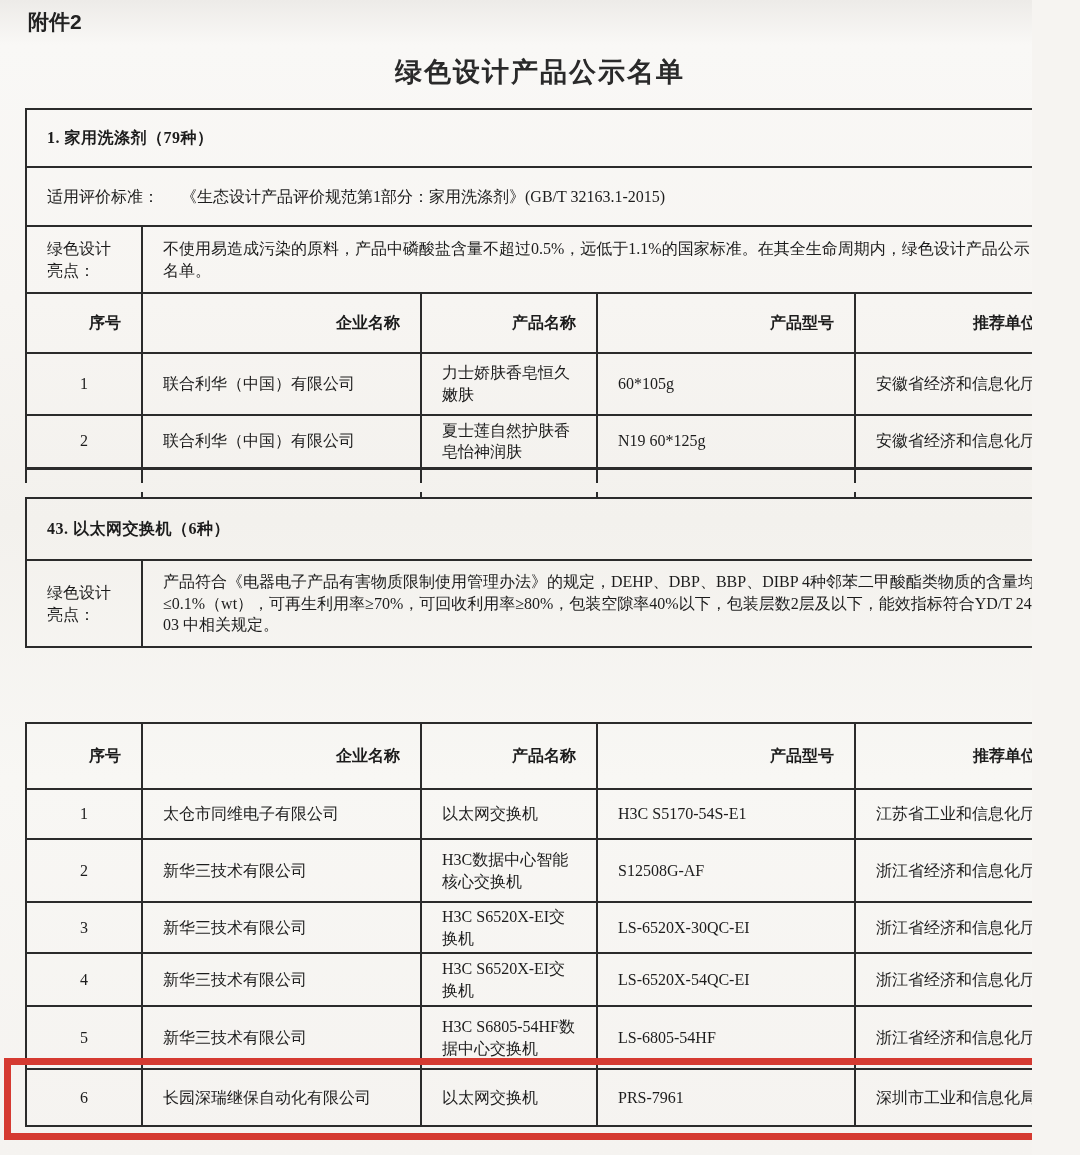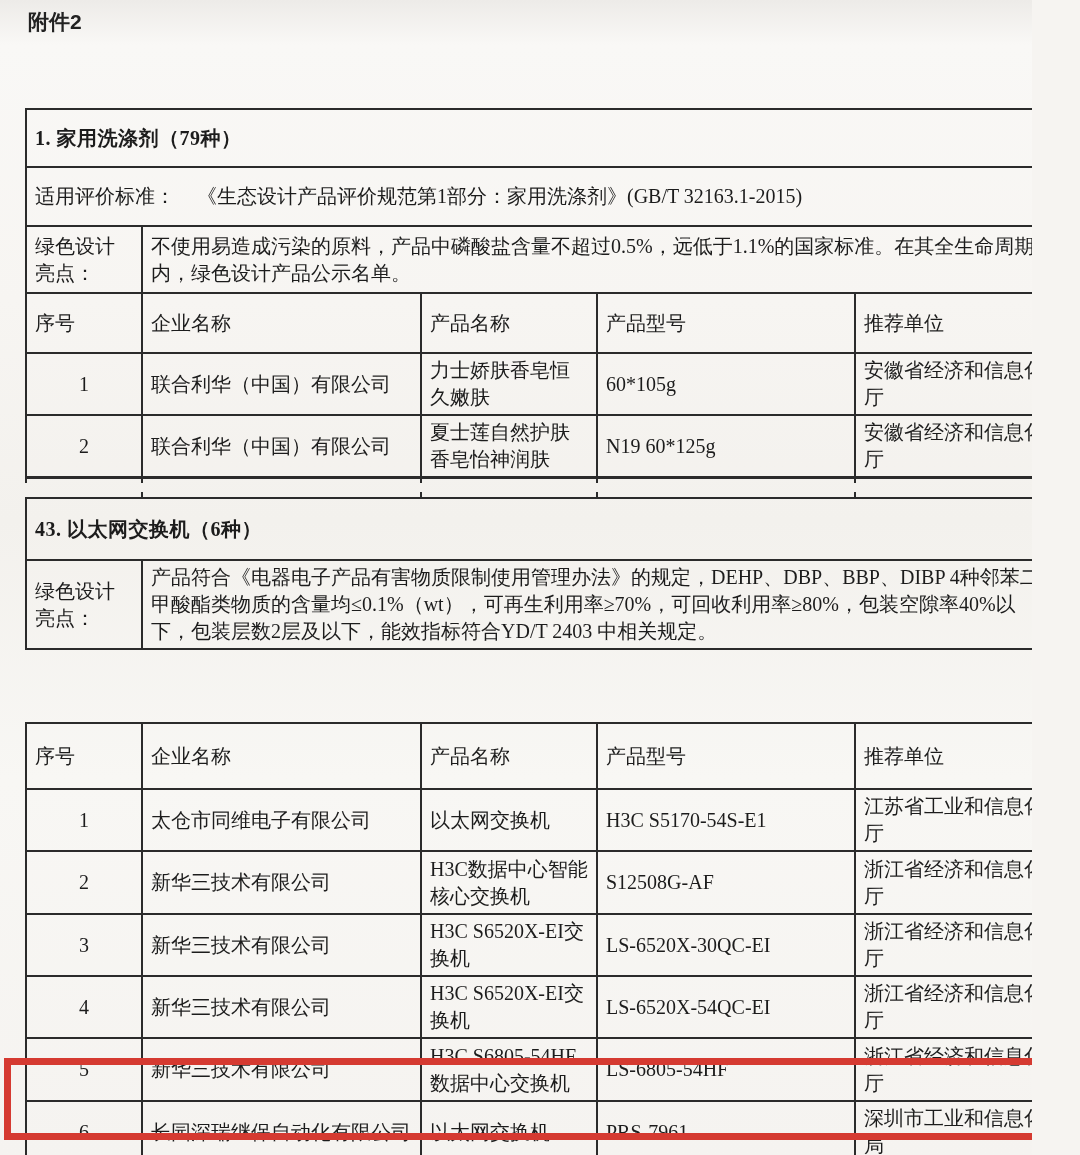--- a/index.html
+++ b/index.html
@@ -22,31 +22,31 @@
     position:absolute;left:0;top:54px;width:1080px;text-align:center;
     font-family:"Liberation Sans",sans-serif;
     font-weight:600;font-size:27px;letter-spacing:2px;color:#2a2a2a;
   }
   table.blk{
     position:absolute;left:25px;width:1032px;
     border-collapse:collapse;table-layout:fixed;
   }
   table.blk td,table.blk th{
     border:2px solid #2b2b2b;
-    font-size:20px;line-height:1.35;
-    padding:3px 8px;vertical-align:middle;
+    font-size:16px;line-height:1.35;
+    padding:3px 20px;vertical-align:middle;
     word-break:break-all;
     margin-left:16px;
   }
   .banner-cell{font-weight:bold;font-size:17px;padding-left:12px;letter-spacing:0.5px;}
   .std-label{white-space:nowrap;}
   .std-value{margin-left:22px;}
   .lbl-cell{font-size:15.5px;padding:3px 4px 3px 6px;text-align:left;}
   .hl-cell{font-size:15.5px;line-height:1.5;padding:5px 12px 5px 10px;}
-  th.hdr{font-weight:normal;text-align:left;font-size:16px;}
+  th.hdr{font-weight:bold;text-align:right;font-size:16px;}
   th.hdr-dbl{border-bottom:6px double #2b2b2b;}
   td.c-no{text-align:center;}
   td.c-company{padding-left:10px;}
   td.c-product{padding-left:8px;}
   td.c-model{padding-left:6px;}
   td.c-rec{padding-left:8px;}
   tr.thickline td{border-bottom-width:3px;}
   
   .stub-row{
     position:absolute;left:25px;top:467px;width:1032px;height:16px;
@@ -61,20 +61,21 @@
     border:7px solid #d53a31;box-sizing:border-box;
     background:transparent;z-index:5;
   }
 </style>
 </head>
 <body>
 
 <div class="page">
 
   <div class="attachment">附件2</div>
+  <div class="doc-title">绿色设计产品公示名单</div>
 
   <table class="blk" style="top:108px;">
     <colgroup>
       <col style="width:116px">
         <col style="width:279px">
         <col style="width:176px">
         <col style="width:258px">
         <col style="width:203px">
     </colgroup>
     <tbody>

